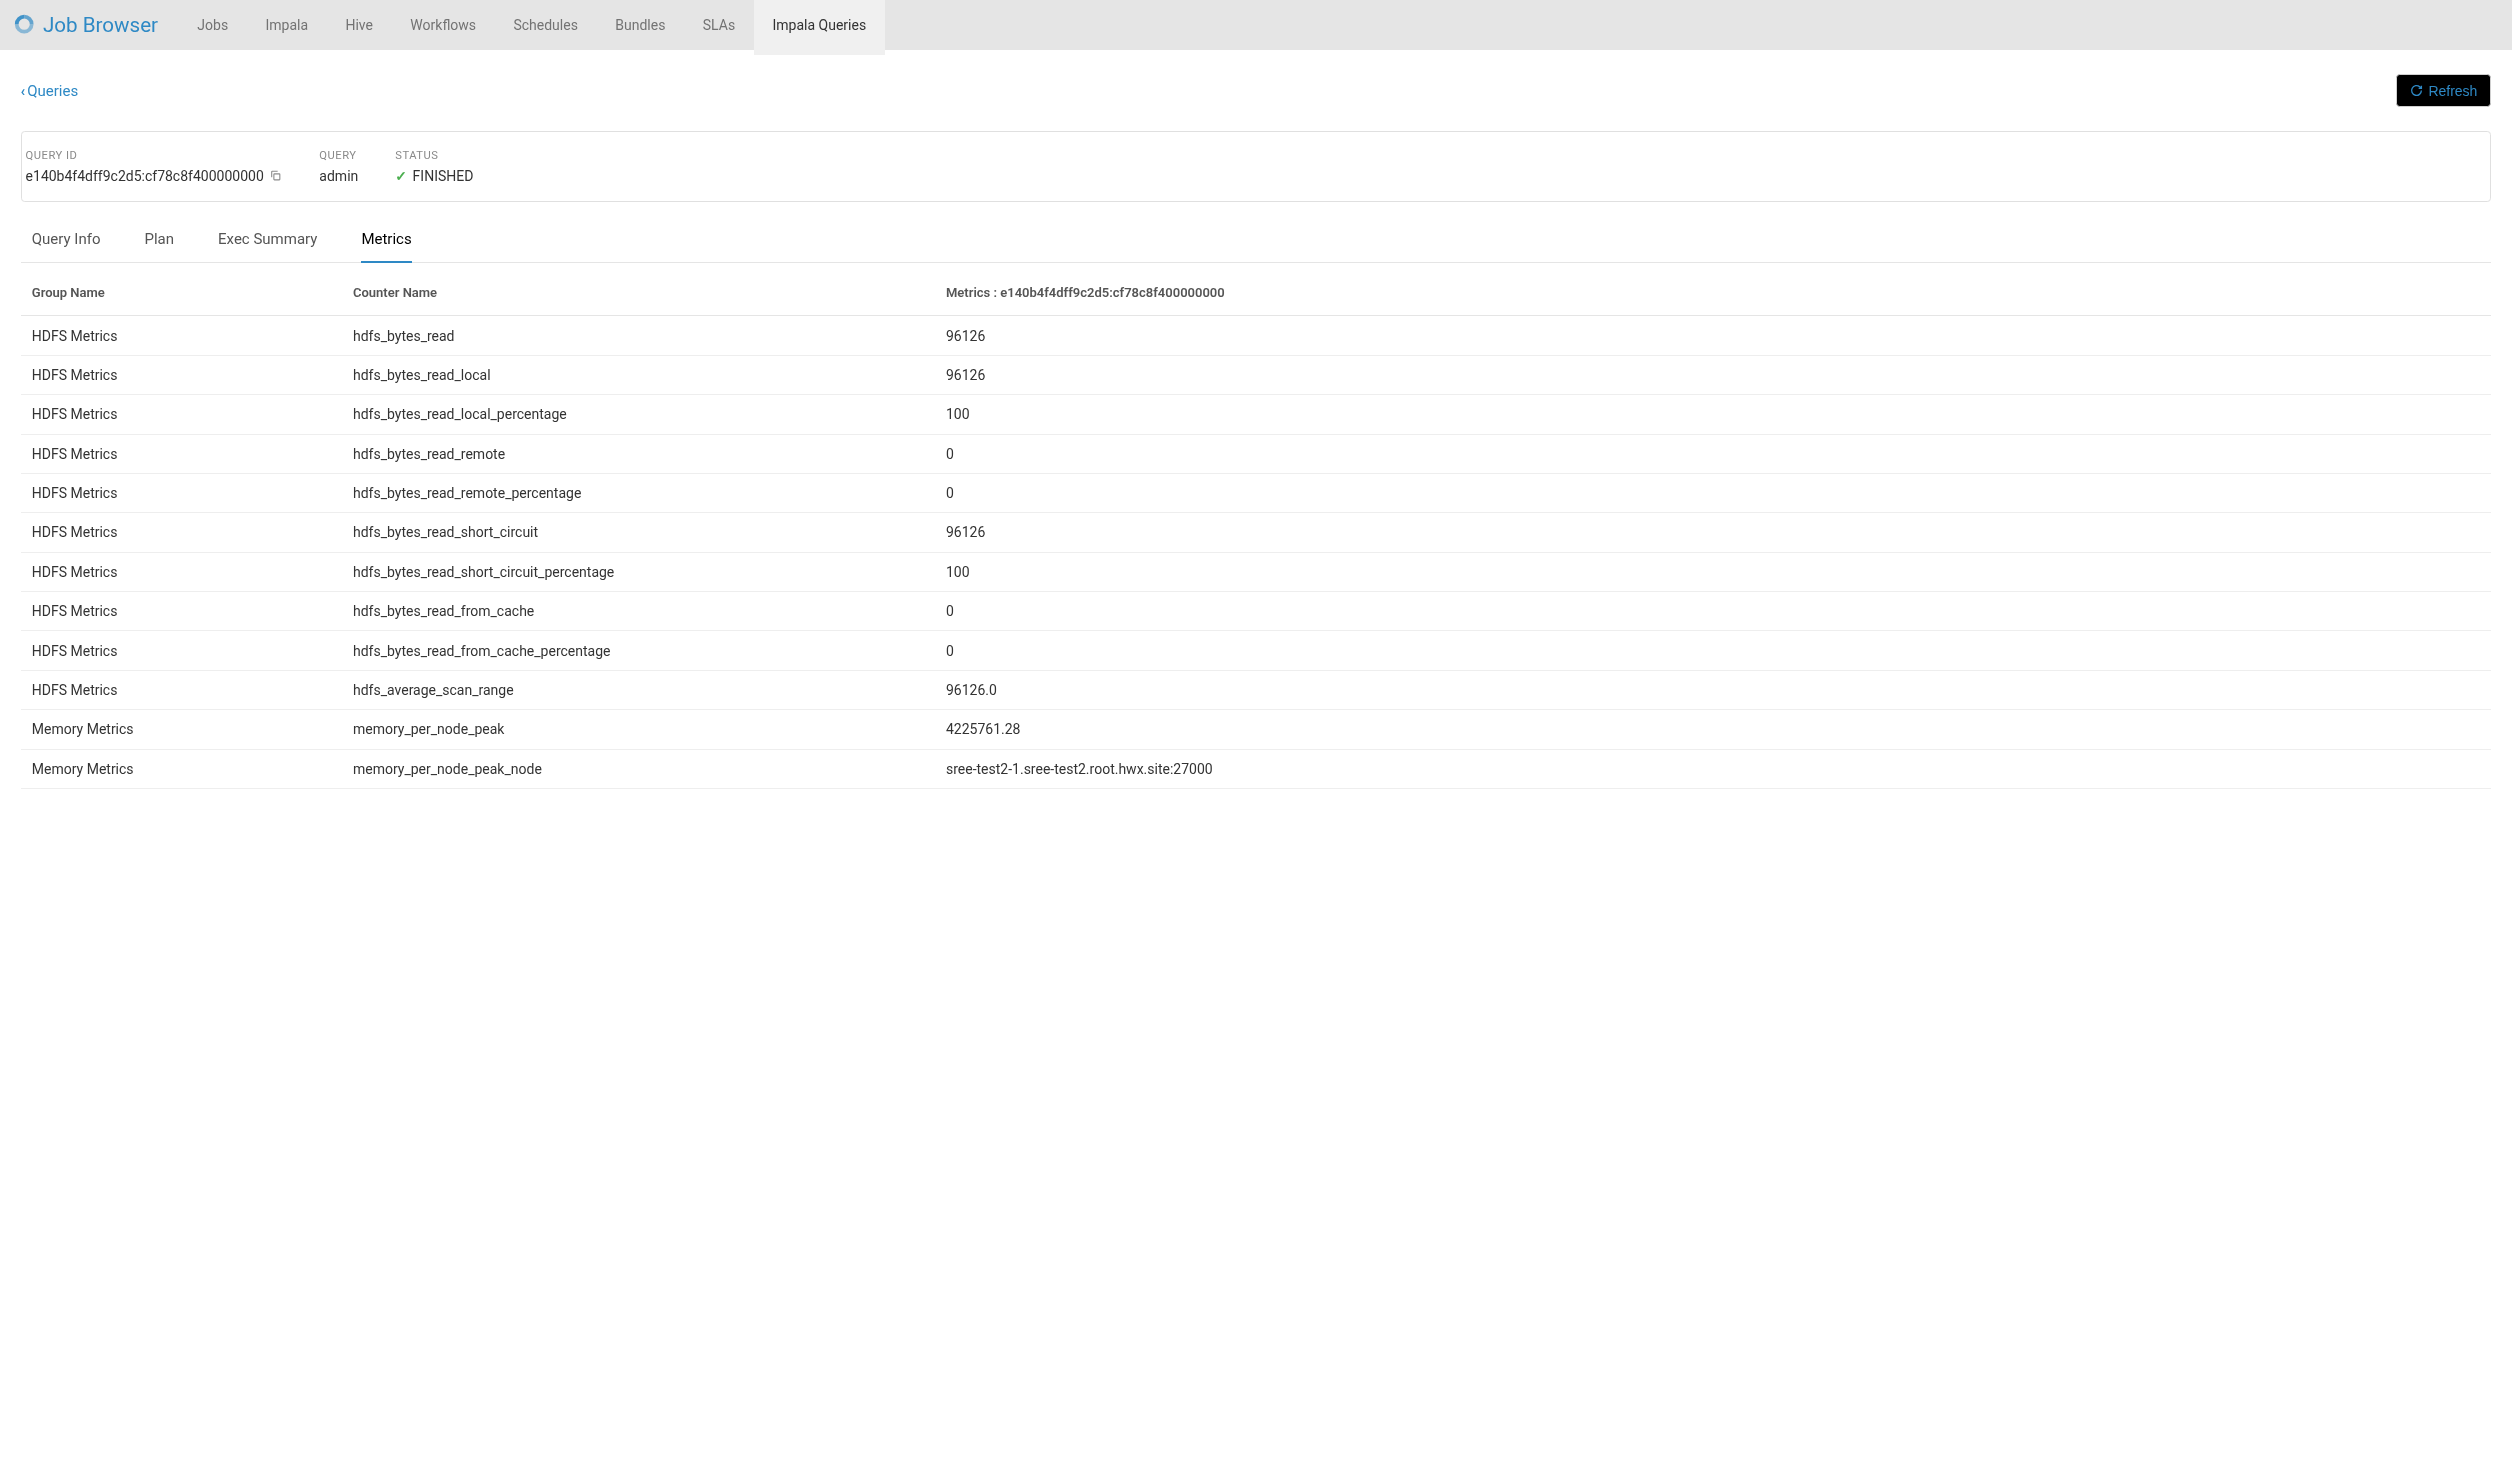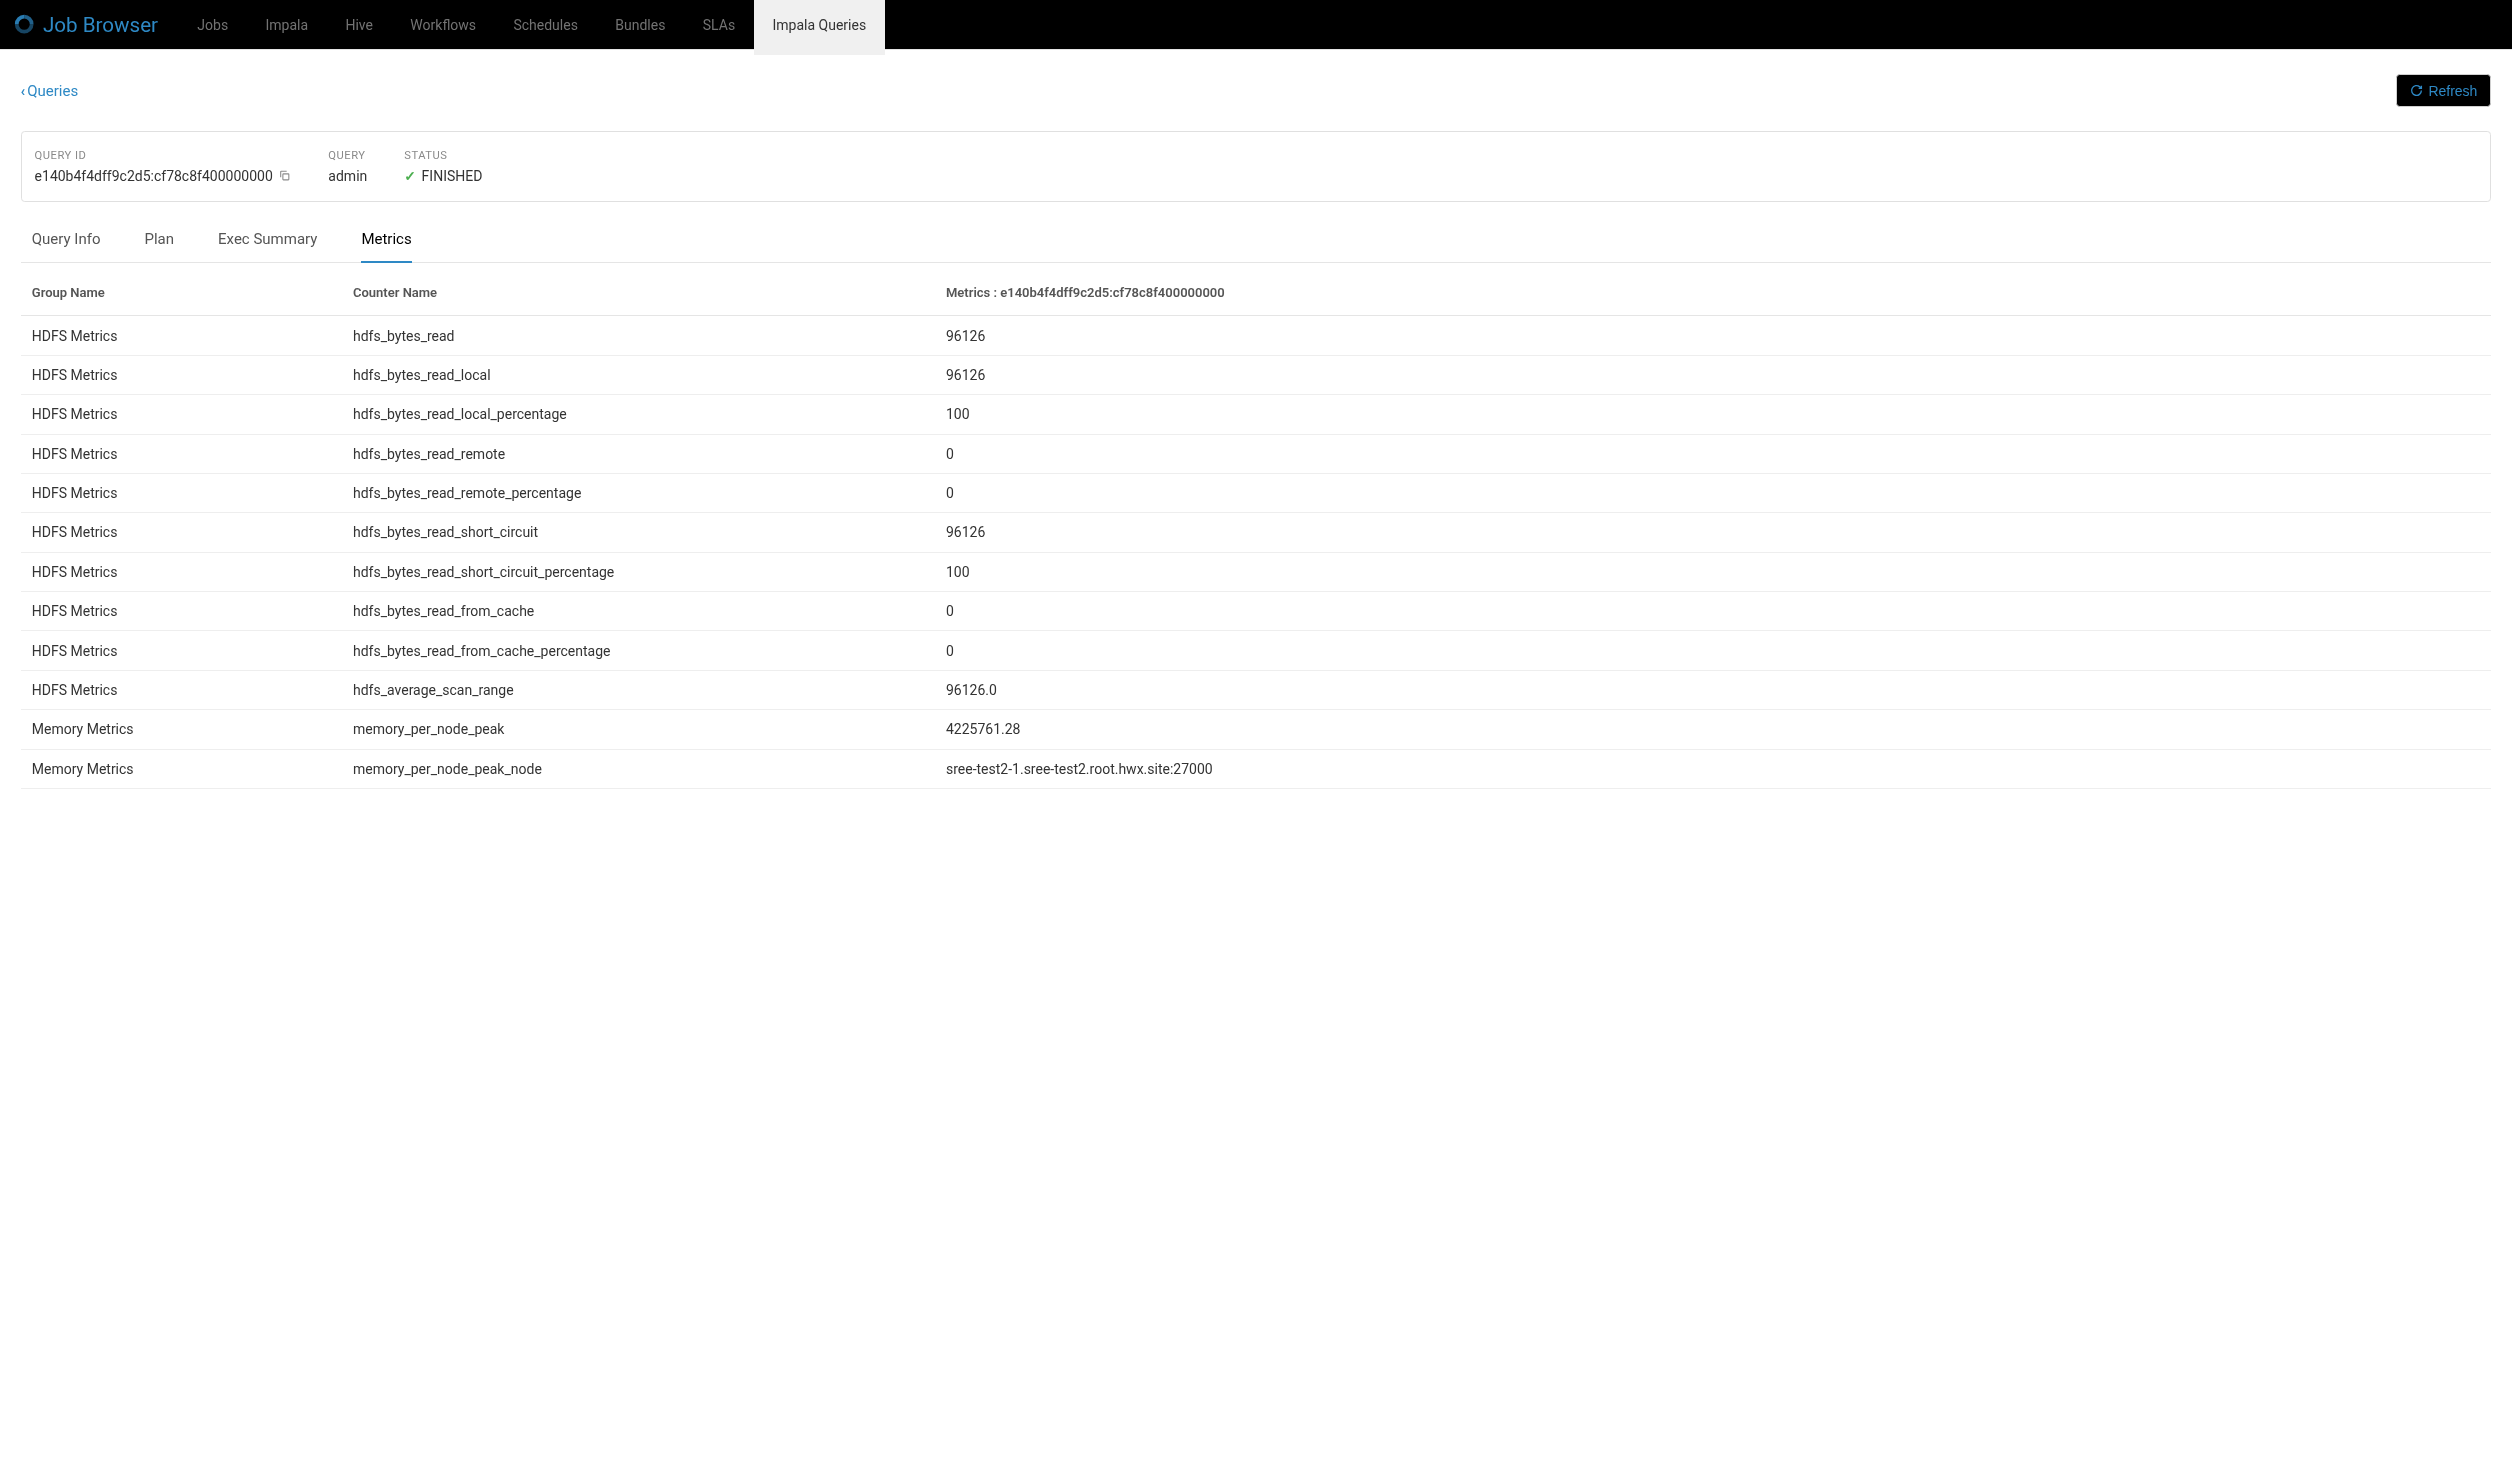--- a/index.html
+++ b/index.html
@@ -6,21 +6,21 @@
   body {
     font-family: -apple-system, BlinkMacSystemFont, "Segoe UI", Roboto, "Helvetica Neue", Arial, sans-serif;
     font-size: 14px;
     color: #333;
     background: #fff;
   }
   .topbar {
     display: flex;
     align-items: center;
     border-bottom: 0.9px solid #e5e5e5;
-    background: #000000;
+    background: #e5e5e5;
     padding: 0 13px;
     height: 50px;
   }
   .brand {
     display: flex;
     align-items: center;
     gap: 7.5px;
     color: #2e89c5;
     font-size: 20.6px;
     font-weight: 400;
@@ -77,21 +77,21 @@
     align-items: center;
     gap: 5.6px;
   }
   .refresh-icon {
     width: 13px;
     height: 13px;
   }
   .info-panel {
     border: 0.9px solid #e0e0e0;
     border-radius: 3.7px;
-    padding: 17px 13px;
+    padding: 17px 4px;
     display: flex;
     gap: 37px;
     margin-bottom: 17px;
   }
   .info-block .label {
     font-size: 11.2px;
     letter-spacing: 0.5px;
     color: #8a8a8a;
     margin-bottom: 5.6px;
   }

